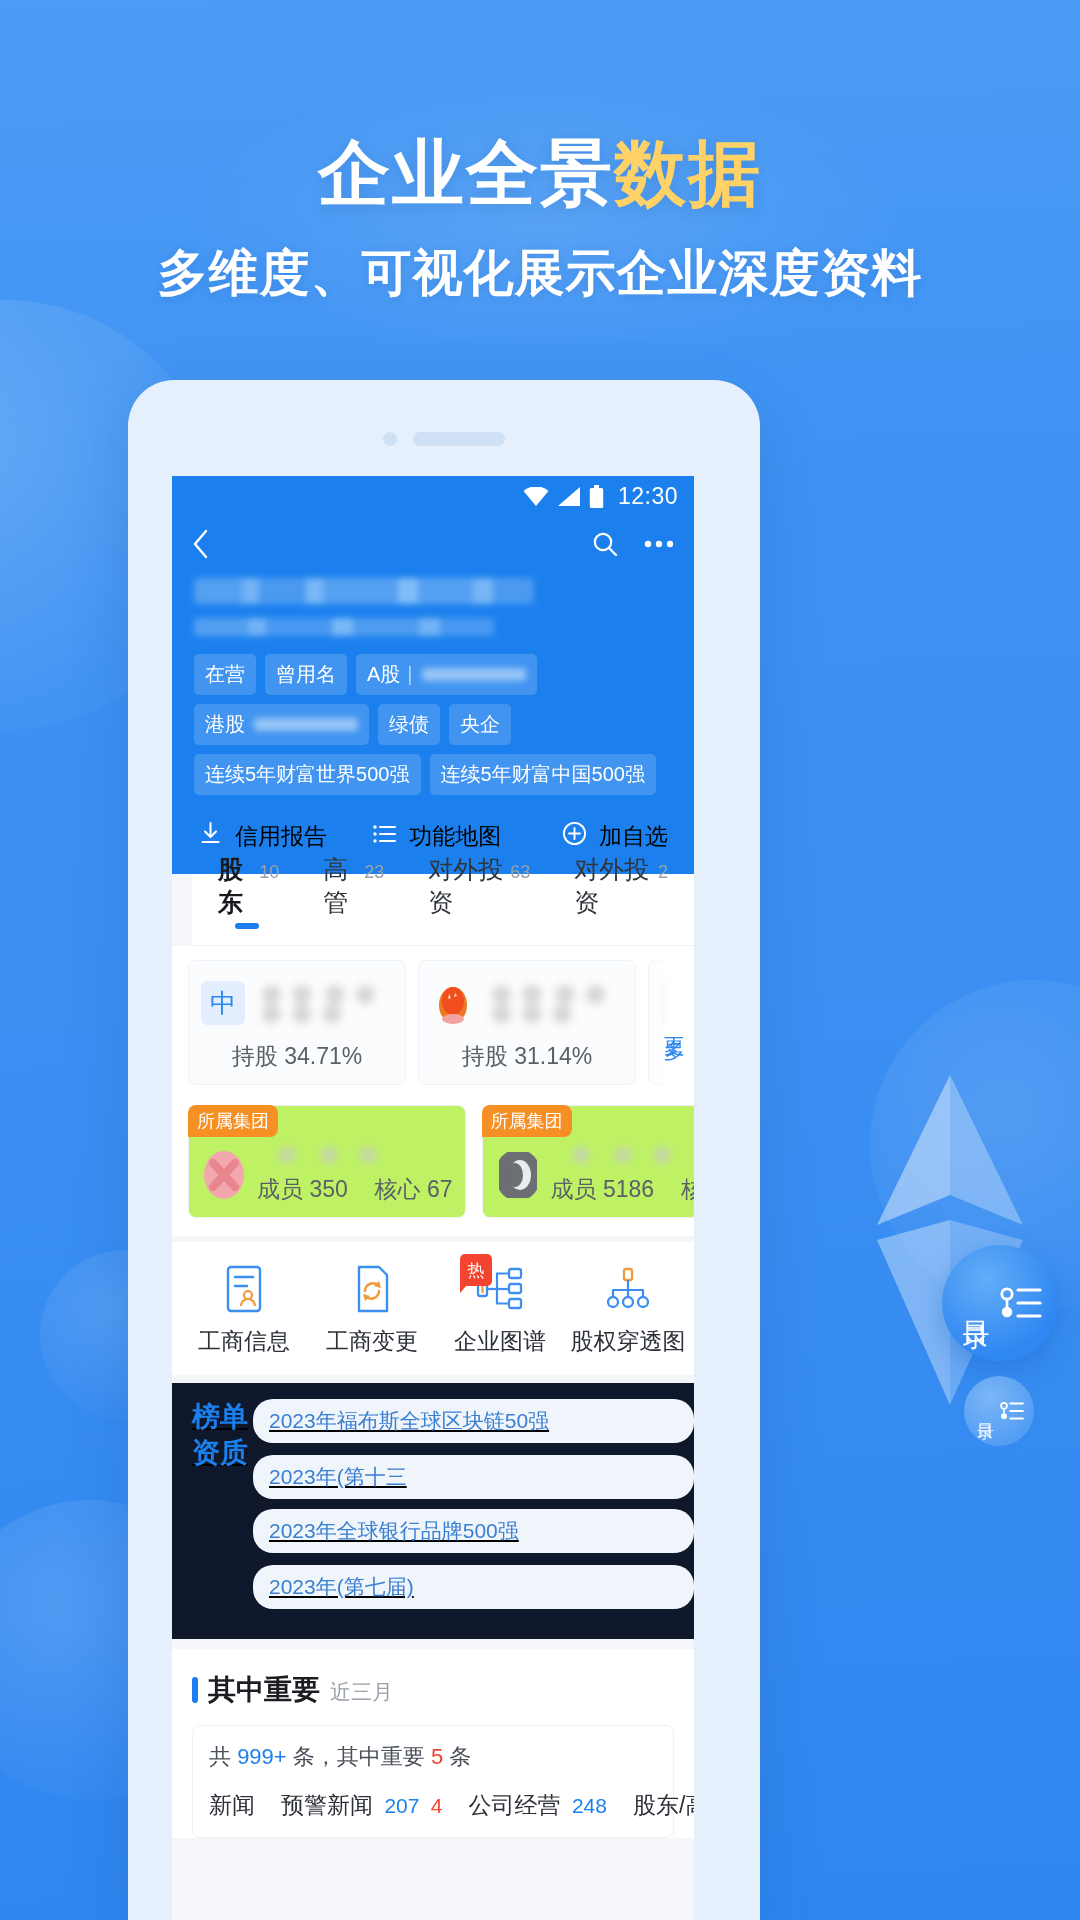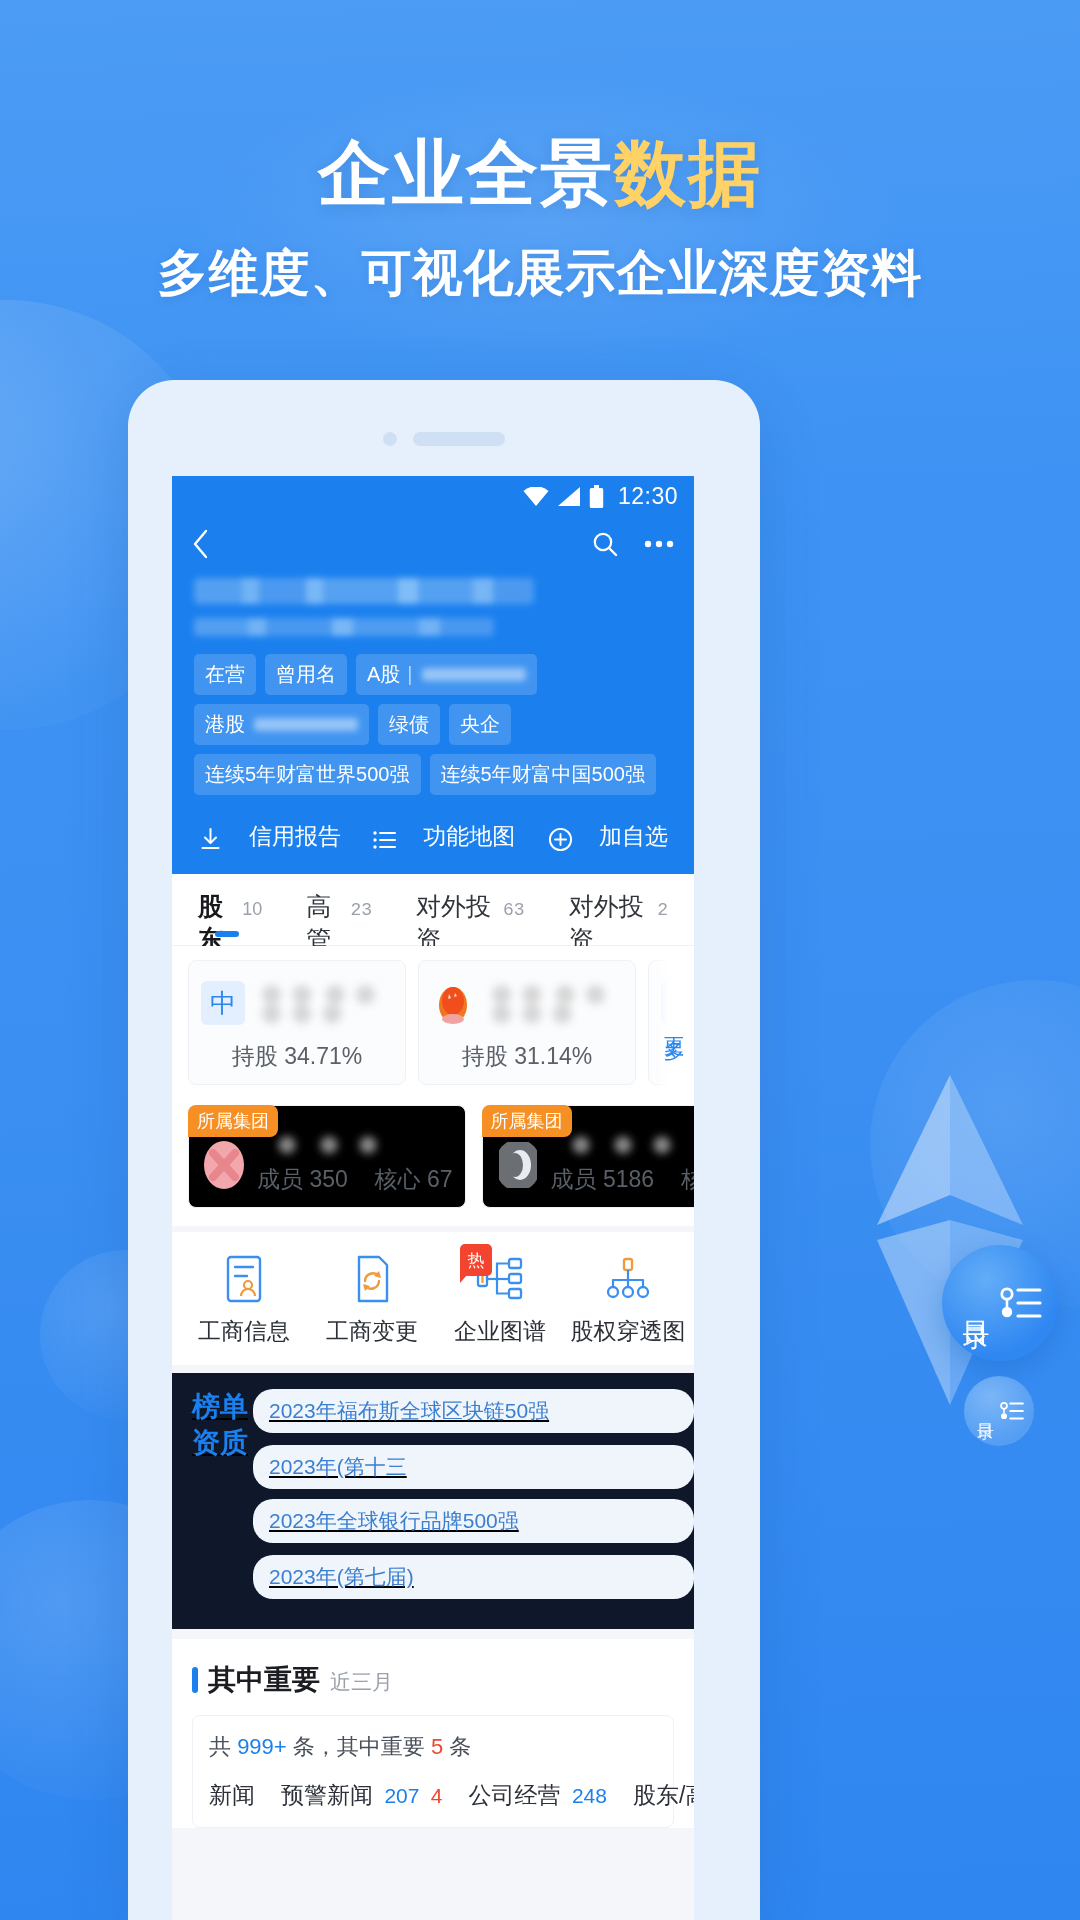--- a/index.html
+++ b/index.html
@@ -106,40 +106,40 @@
     border-radius: 5px; color: #fff; font-size: 20px;
     padding: 7px 11px; white-space: nowrap; display: flex; align-items: center;
   }
   .tag .masked {
     display: inline-block; width: 104px; height: 13px; margin-left: 9px; border-radius: 4px;
     background: rgba(255,255,255,.45); filter: blur(3px);
   }
   .tag .divider { opacity: .6; margin-left: 7px; }
 
   .actionrow { display: flex; padding: 26px 26px 6px; }
-  .action { display: flex; align-items: flex-end; gap: 26px; color: #ffffff; font-size: 23px; }
+  .action { display: flex; align-items: flex-start; gap: 12px; color: #000000; font-size: 23px; }
   .action.a1 { flex: 1.12; }
   .action.a2 { flex: 1.05; }
   .action.a3 { flex: .85; justify-content: flex-end; }
   .act-ico { width: 25px; height: 25px; flex: 0 0 auto; }
 
   
   .tabs {
-    background: #fff; display: flex; 
-    padding: 16px 26px 4px; height: 72px; border-bottom: 1px solid #eef1f5;
+    background: #fff; display: flex; align-items: flex-end;
+    padding: 16px 26px 12px; height: 72px; border-bottom: 1px solid #eef1f5; margin-left: 20px;
   }
   .tab { display: flex; align-items: baseline; gap: 5px; position: relative; padding-bottom: 14px; }
   .tab .t-label { font-size: 25px; color: #30343b; }
   .tab .t-count { font-size: 18px; color: #9aa1ab; }
   .tab.active .t-label { color: #17191d; font-weight: bold; }
   .tab.active::after {
     content: ""; position: absolute; left: 17px; bottom: 4px;
     width: 24px; height: 6px; border-radius: 3px; background: #1b80ee;
   }
-  .tab + .tab { margin-left: 44px; font-family: Liberation Mono, monospace; }
+  .tab + .tab { margin-left: 44px; }
 
   
   .sh-wrap { background: #fff; padding: 14px 0 16px 16px; display: flex; gap: 12px; position: relative; overflow: hidden; }
   .sh-card {
     background: #fbfcfe; border: 1px solid #eef1f6; border-radius: 8px;
     width: 218px; flex: 0 0 218px; padding: 14px 12px 12px;
   }
   .sh-top { display: flex; align-items: center; gap: 10px; height: 56px; }
   .sh-badge {
     width: 44px; height: 44px; flex: 0 0 44px; border-radius: 6px;
@@ -164,21 +164,21 @@
     position: absolute; right: 0; top: 14px; height: 126px; width: 46px;
     background: linear-gradient(90deg, rgba(255,255,255,0), #fff 46%);
     display: flex; align-items: center; justify-content: flex-end; padding-right: 6px;
   }
   .sh-more span { writing-mode: vertical-rl; font-size: 21px; color: #2b87f0; letter-spacing: 2px; }
 
   
   .grp-wrap { background: #fff; padding: 4px 16px 18px; display: flex; gap: 16px; }
   .grp-card {
     flex: 1; border: 1px solid #eef1f6; border-radius: 8px; position: relative;
-    padding: 22px 12px 12px; background: #000000;
+    padding: 32px 12px 12px; background: #bef264;
   }
   .grp-badge {
     position: absolute; left: -1px; top: -1px;
     background: #f79024; color: #fff; font-size: 18px;
     padding: 4px 9px; border-radius: 8px 8px 8px 0;
   }
   .grp-body { display: flex; align-items: center; gap: 10px; margin-top: 6px; }
   .grp-avatar { width: 46px; height: 52px; flex: 0 0 46px; border-radius: 50%; overflow: hidden; }
   .grp-right { flex: 1; }
   .grp-name-blur {

